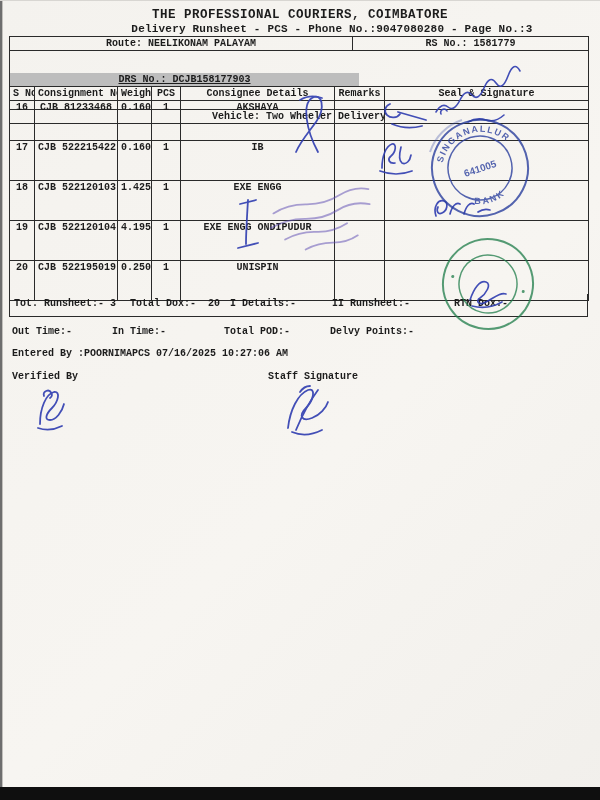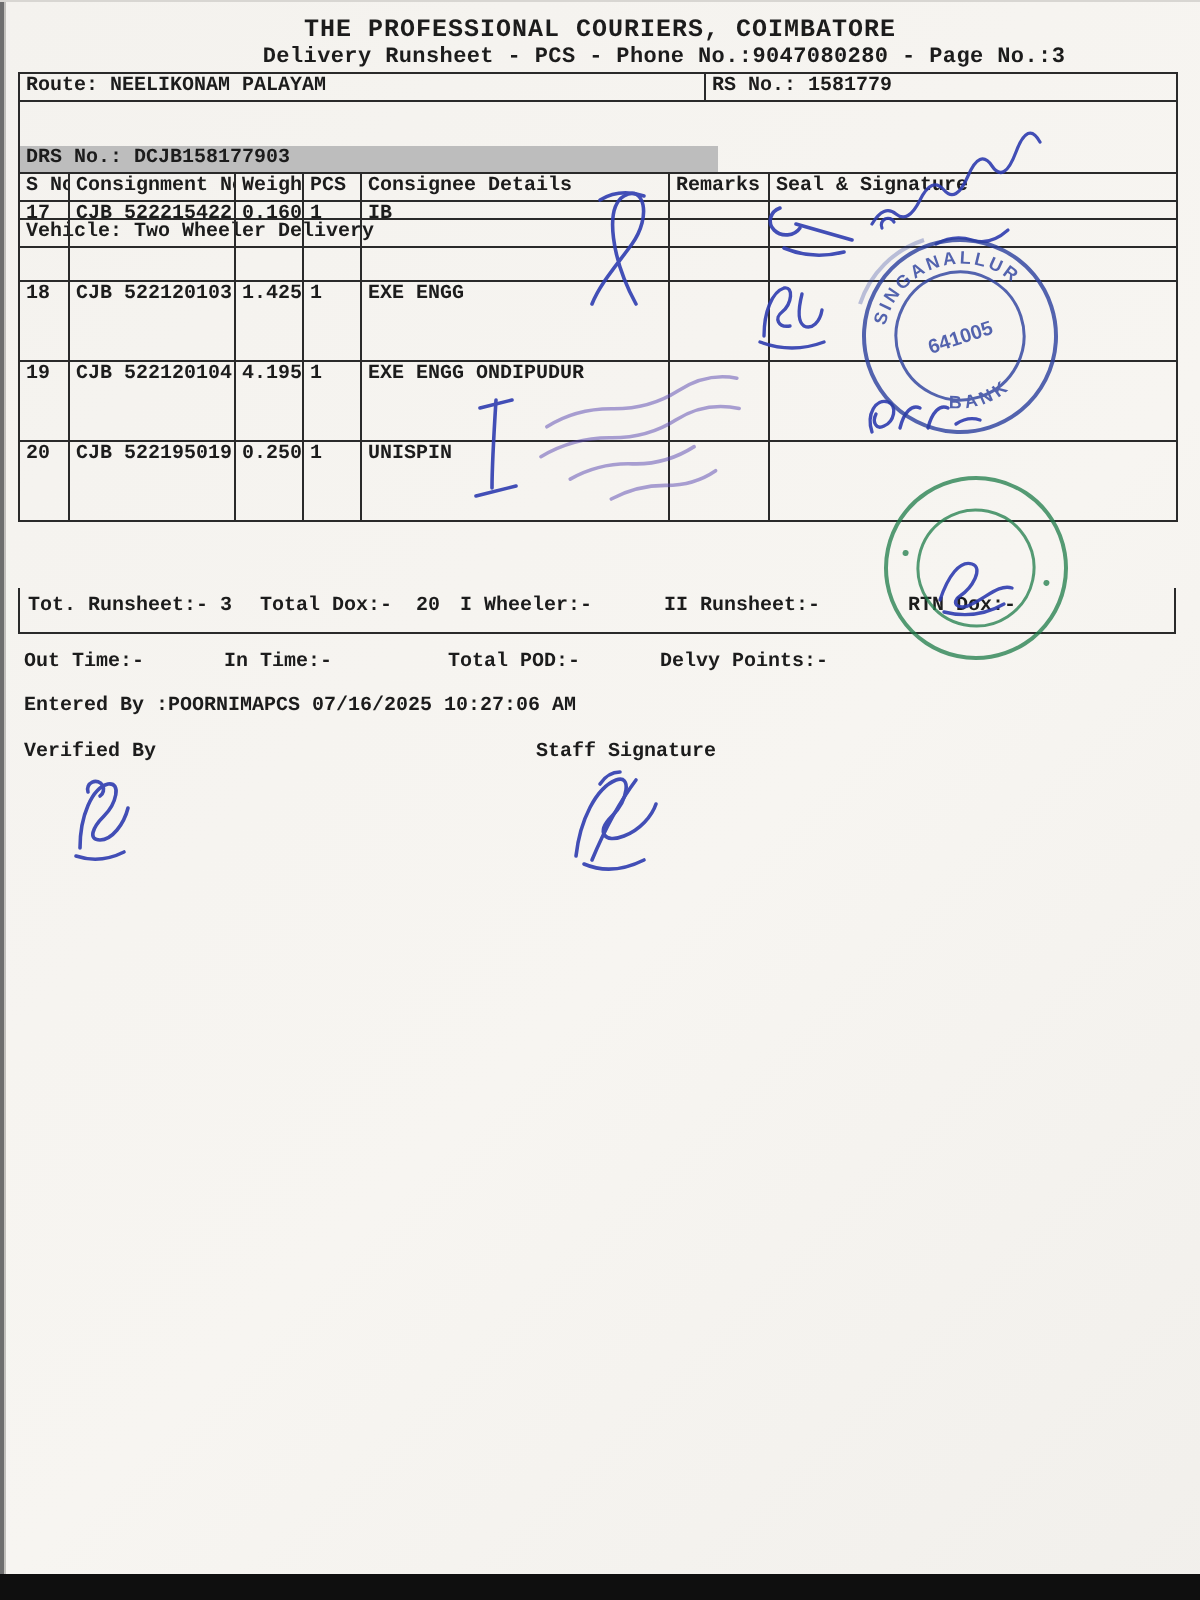--- a/index.html
+++ b/index.html
@@ -7,25 +7,25 @@
     position:relative;width:600px;height:800px;overflow:hidden;
     background:linear-gradient(135deg,#f4f2ee 0%,#f7f5f1 55%,#f1efeb 100%);
     font-family:"Liberation Mono","DejaVu Sans Mono",monospace;
     color:#1c1c1c;font-weight:700;padding-left:40px;
   }
   .abs{position:absolute;}
   .ctr{left:0;width:600px;text-align:center;}
   .title{top:8px;font-size:12.5px;letter-spacing:.5px;}
   .subtitle{top:23px;font-size:11px;letter-spacing:.2px;margin-left:32px;}
   table{border-collapse:collapse;table-layout:fixed;}
-  td,th{border:1px solid #2a2a2a;padding:1px 3px;vertical-align:top;text-align:left;
+  td,th{border:1px solid #2a2a2a;padding:1px 3px;vertical-align:top;text-align:center;
         font-family:inherit;font-weight:700;overflow:hidden;white-space:pre;}
   .info-tbl{left:9px;top:36px;width:579px;}
   .info-tbl td{font-size:10px;height:11px;border-color:#2a2a2a;}
-  .drs-hl{background:#bdbdbd;display:block;margin:-1px -3px;padding:1px 3px;height:12px;}
+  .drs-hl{background:#bdbdbd;display:block;margin:-1px -3px;padding:1px 3px;height:12px;text-decoration:underline;}
   .main-tbl{left:9px;top:86px;width:579px;}
   .main-tbl th{font-size:10px;height:10px;}
   .main-tbl td{font-size:10px;height:37px;}
   .totals-strip{left:9px;top:294px;width:577px;height:22px;
     border-left:1px solid #2a2a2a;border-right:1px solid #2a2a2a;border-bottom:1px solid #2a2a2a;}
   .seg{position:absolute;font-size:10px;white-space:pre;}
   .edge-left{left:0;top:0;width:2px;height:800px;background:#6e6e6e;}
   .edge-left2{left:2px;top:0;width:1px;height:800px;background:#c2c0bc;}
   .edge-top{left:0;top:0;width:600px;height:1px;background:#d8d6d2;}
   .edge-right{right:0;top:555px;width:3px;height:235px;background:#4d4d4d;}
@@ -83,20 +83,29 @@
         <tr>
       <th>S No</th>
       <th>Consignment No</th>
       <th>Weight</th>
       <th>PCS</th>
       <th>Consignee Details</th>
       <th>Remarks</th>
       <th>Seal &amp; Signature</th>
     </tr>
     <tr>
+      <td>16</td>
+      <td>CJB 81233468</td>
+      <td>0.160</td>
+      <td>1</td>
+      <td>AKSHAYA</td>
+      <td></td>
+      <td></td>
+    </tr>
+    <tr>
       <td>17</td>
       <td>CJB 522215422</td>
       <td>0.160</td>
       <td>1</td>
       <td>IB</td>
       <td></td>
       <td></td>
     </tr>
     <tr>
       <td>18</td>
@@ -124,21 +133,21 @@
       <td>UNISPIN</td>
       <td></td>
       <td></td>
     </tr>
   </tbody>
     </table>
 
   <div class="abs totals-strip">
     <span class="seg" style="left:4px;top:4px">Tot. Runsheet:- 3</span>
     <span class="seg" style="left:120px;top:4px">Total Dox:-  20</span>
-    <span class="seg" style="left:220px;top:4px">I Wheeler:-</span>
+    <span class="seg" style="left:220px;top:4px">I Details:-</span>
     <span class="seg" style="left:322px;top:4px">II Runsheet:-</span>
     <span class="seg" style="left:444px;top:4px">RTN Dox:-</span>
   </div>
 
   <span class="seg" style="left:12px;top:326px">Out Time:-</span>
   <span class="seg" style="left:112px;top:326px">In Time:-</span>
   <span class="seg" style="left:224px;top:326px">Total POD:-</span>
   <span class="seg" style="left:330px;top:326px">Delvy Points:-</span>
 
   <span class="seg" style="left:12px;top:348px">Entered By :POORNIMAPCS 07/16/2025 10:27:06 AM</span>

